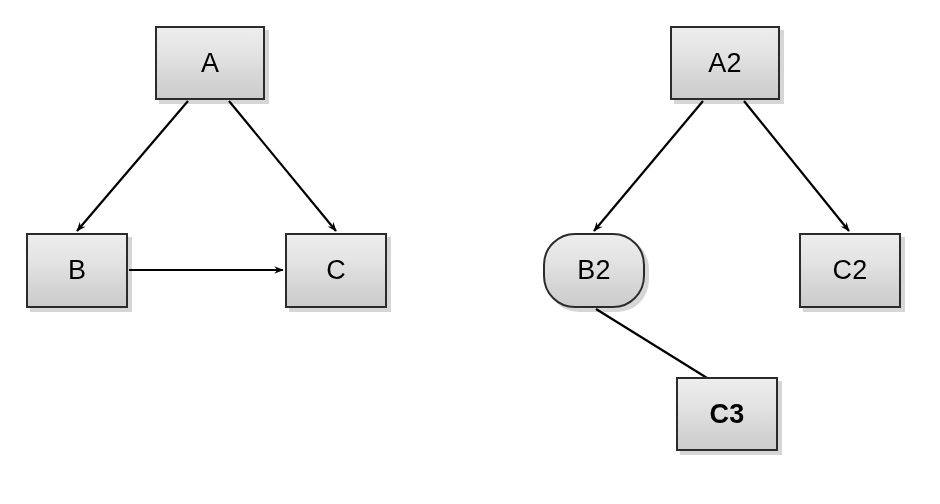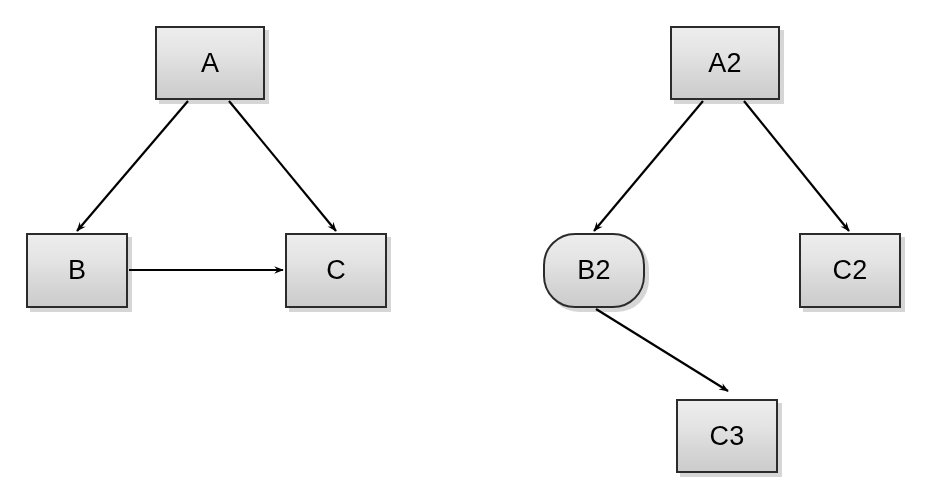--- a/index.html
+++ b/index.html
@@ -81,18 +81,18 @@
       </div>
       <div class="node" style="left: 670px; top: 26px; width: 110px; height: 74px; text-align: right;">
         <span class="node-label">A2</span>
       </div>
       <div class="node" style="left: 543px; top: 233px; width: 102px; height: 75px; border-radius: 32px;">
         <span class="node-label">B2</span>
       </div>
       <div class="node" style="left: 799px; top: 233px; width: 102px; height: 75px;">
         <span class="node-label">C2</span>
       </div>
-      <div class="node" style="left: 676px; top: 399px; width: 102px; height: 74px;">
+      <div class="node" style="left: 676px; top: 377px; width: 102px; height: 74px; font-weight: bold;">
         <span class="node-label">C3</span>
       </div>
     </div>
 
 </div>
 
 </body></html>

